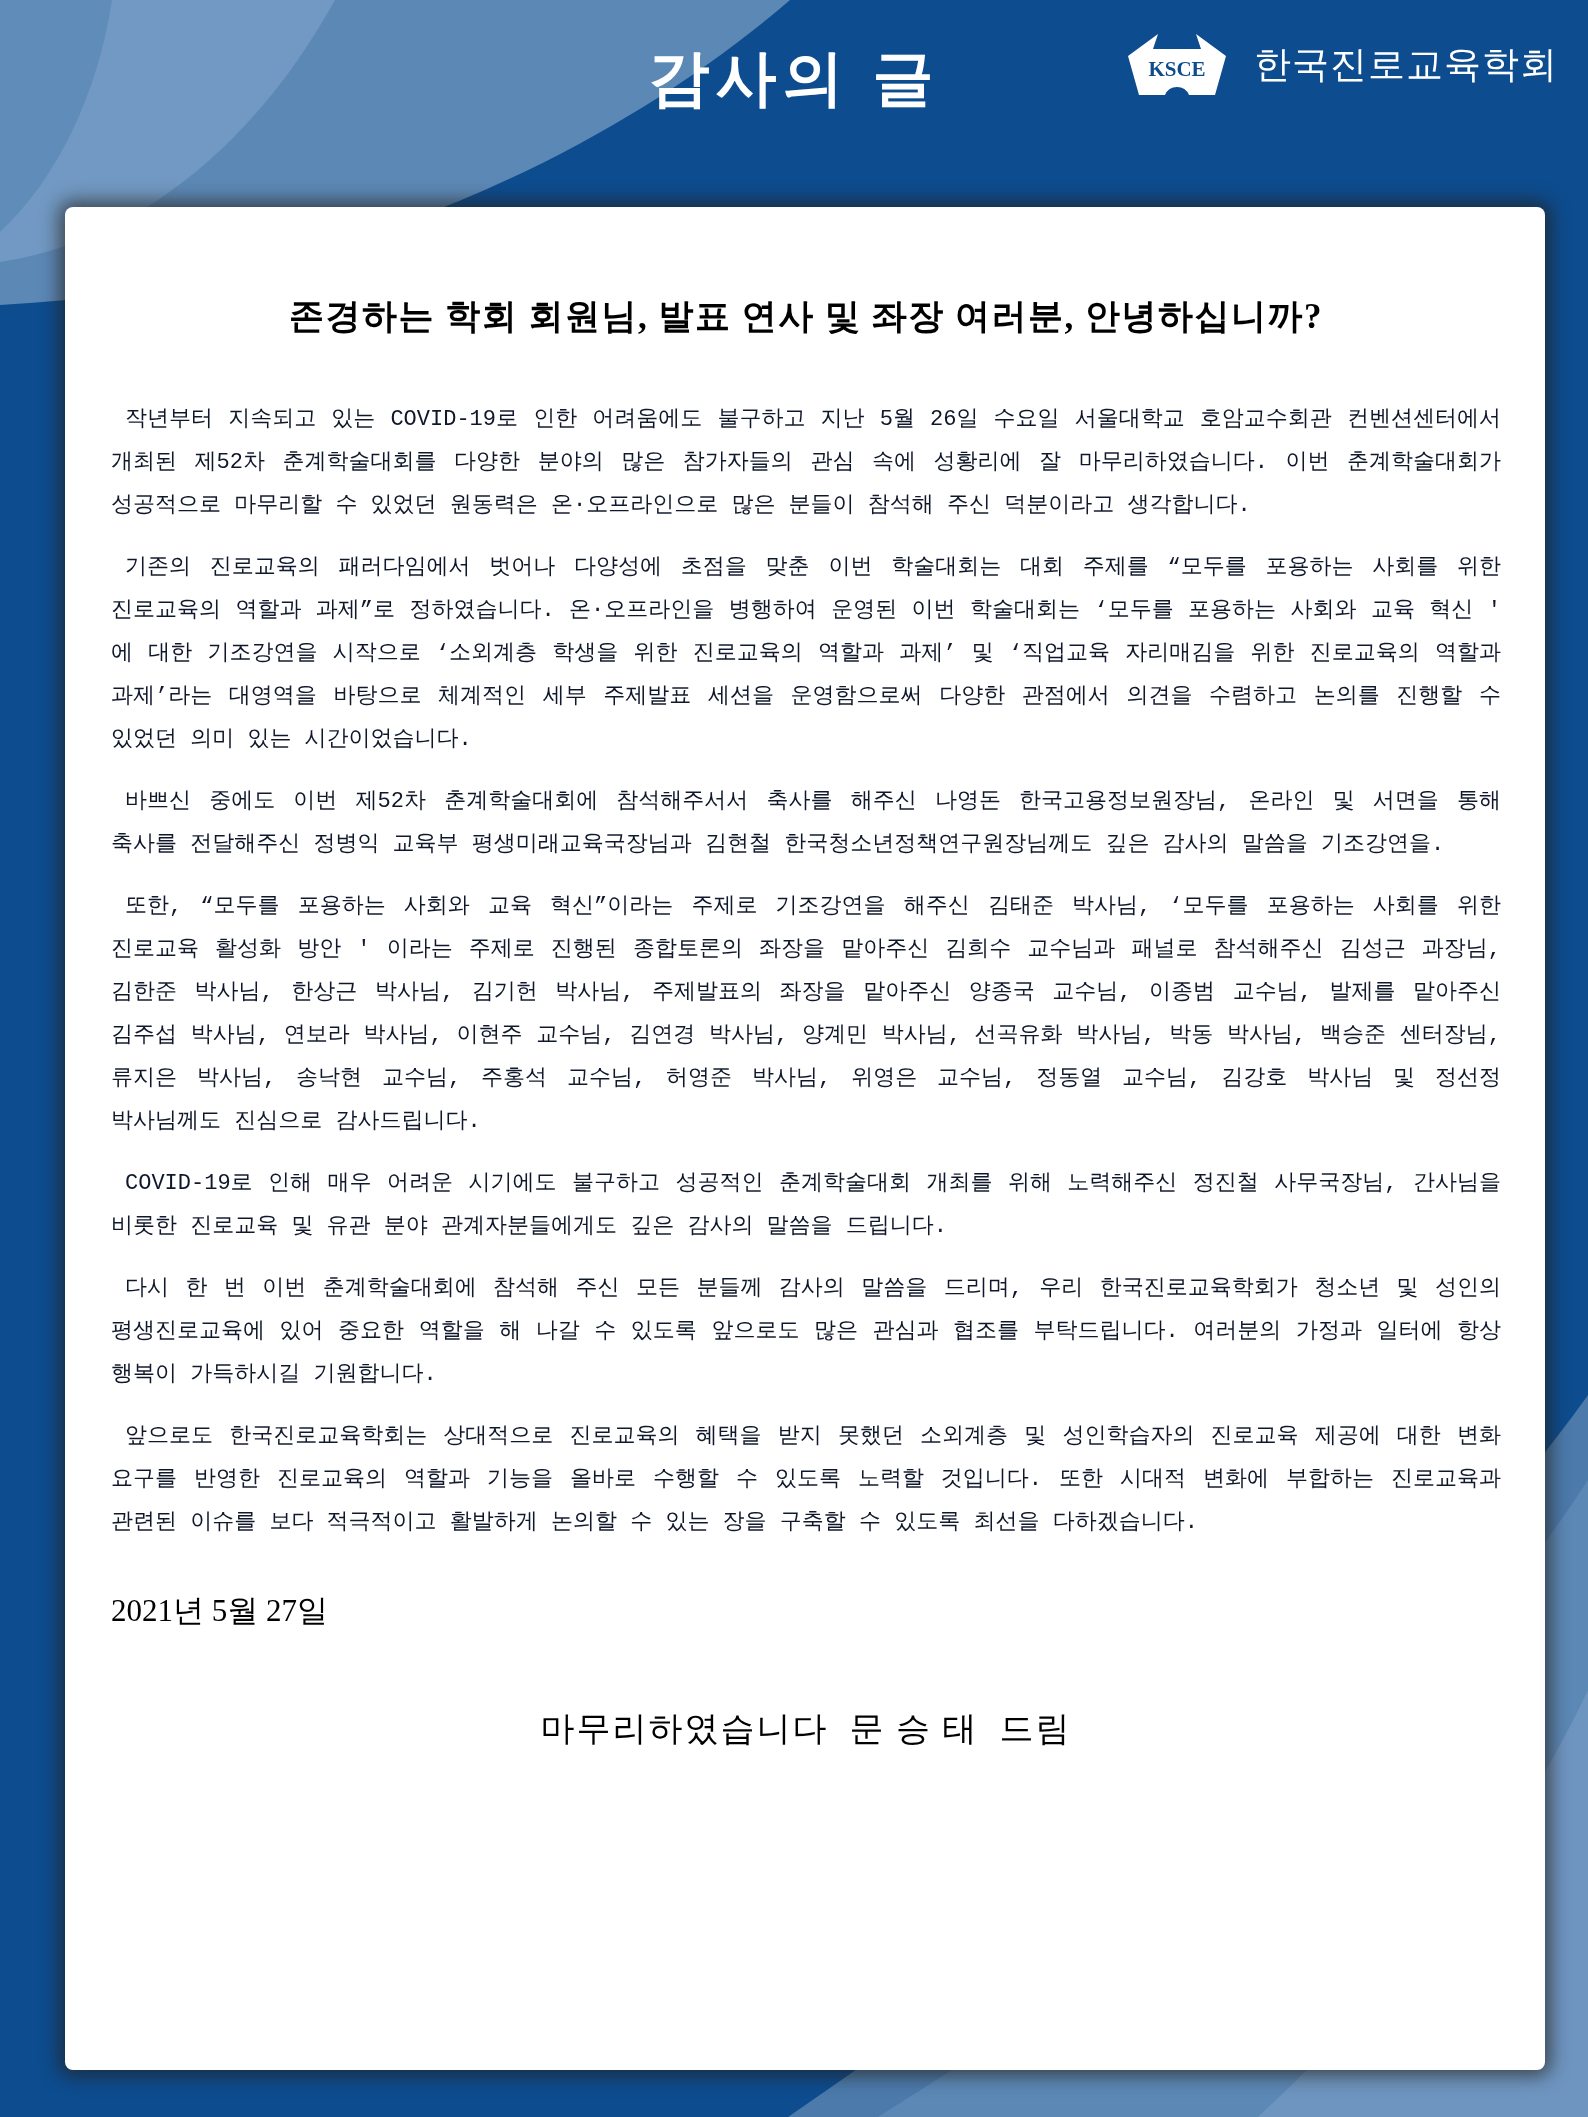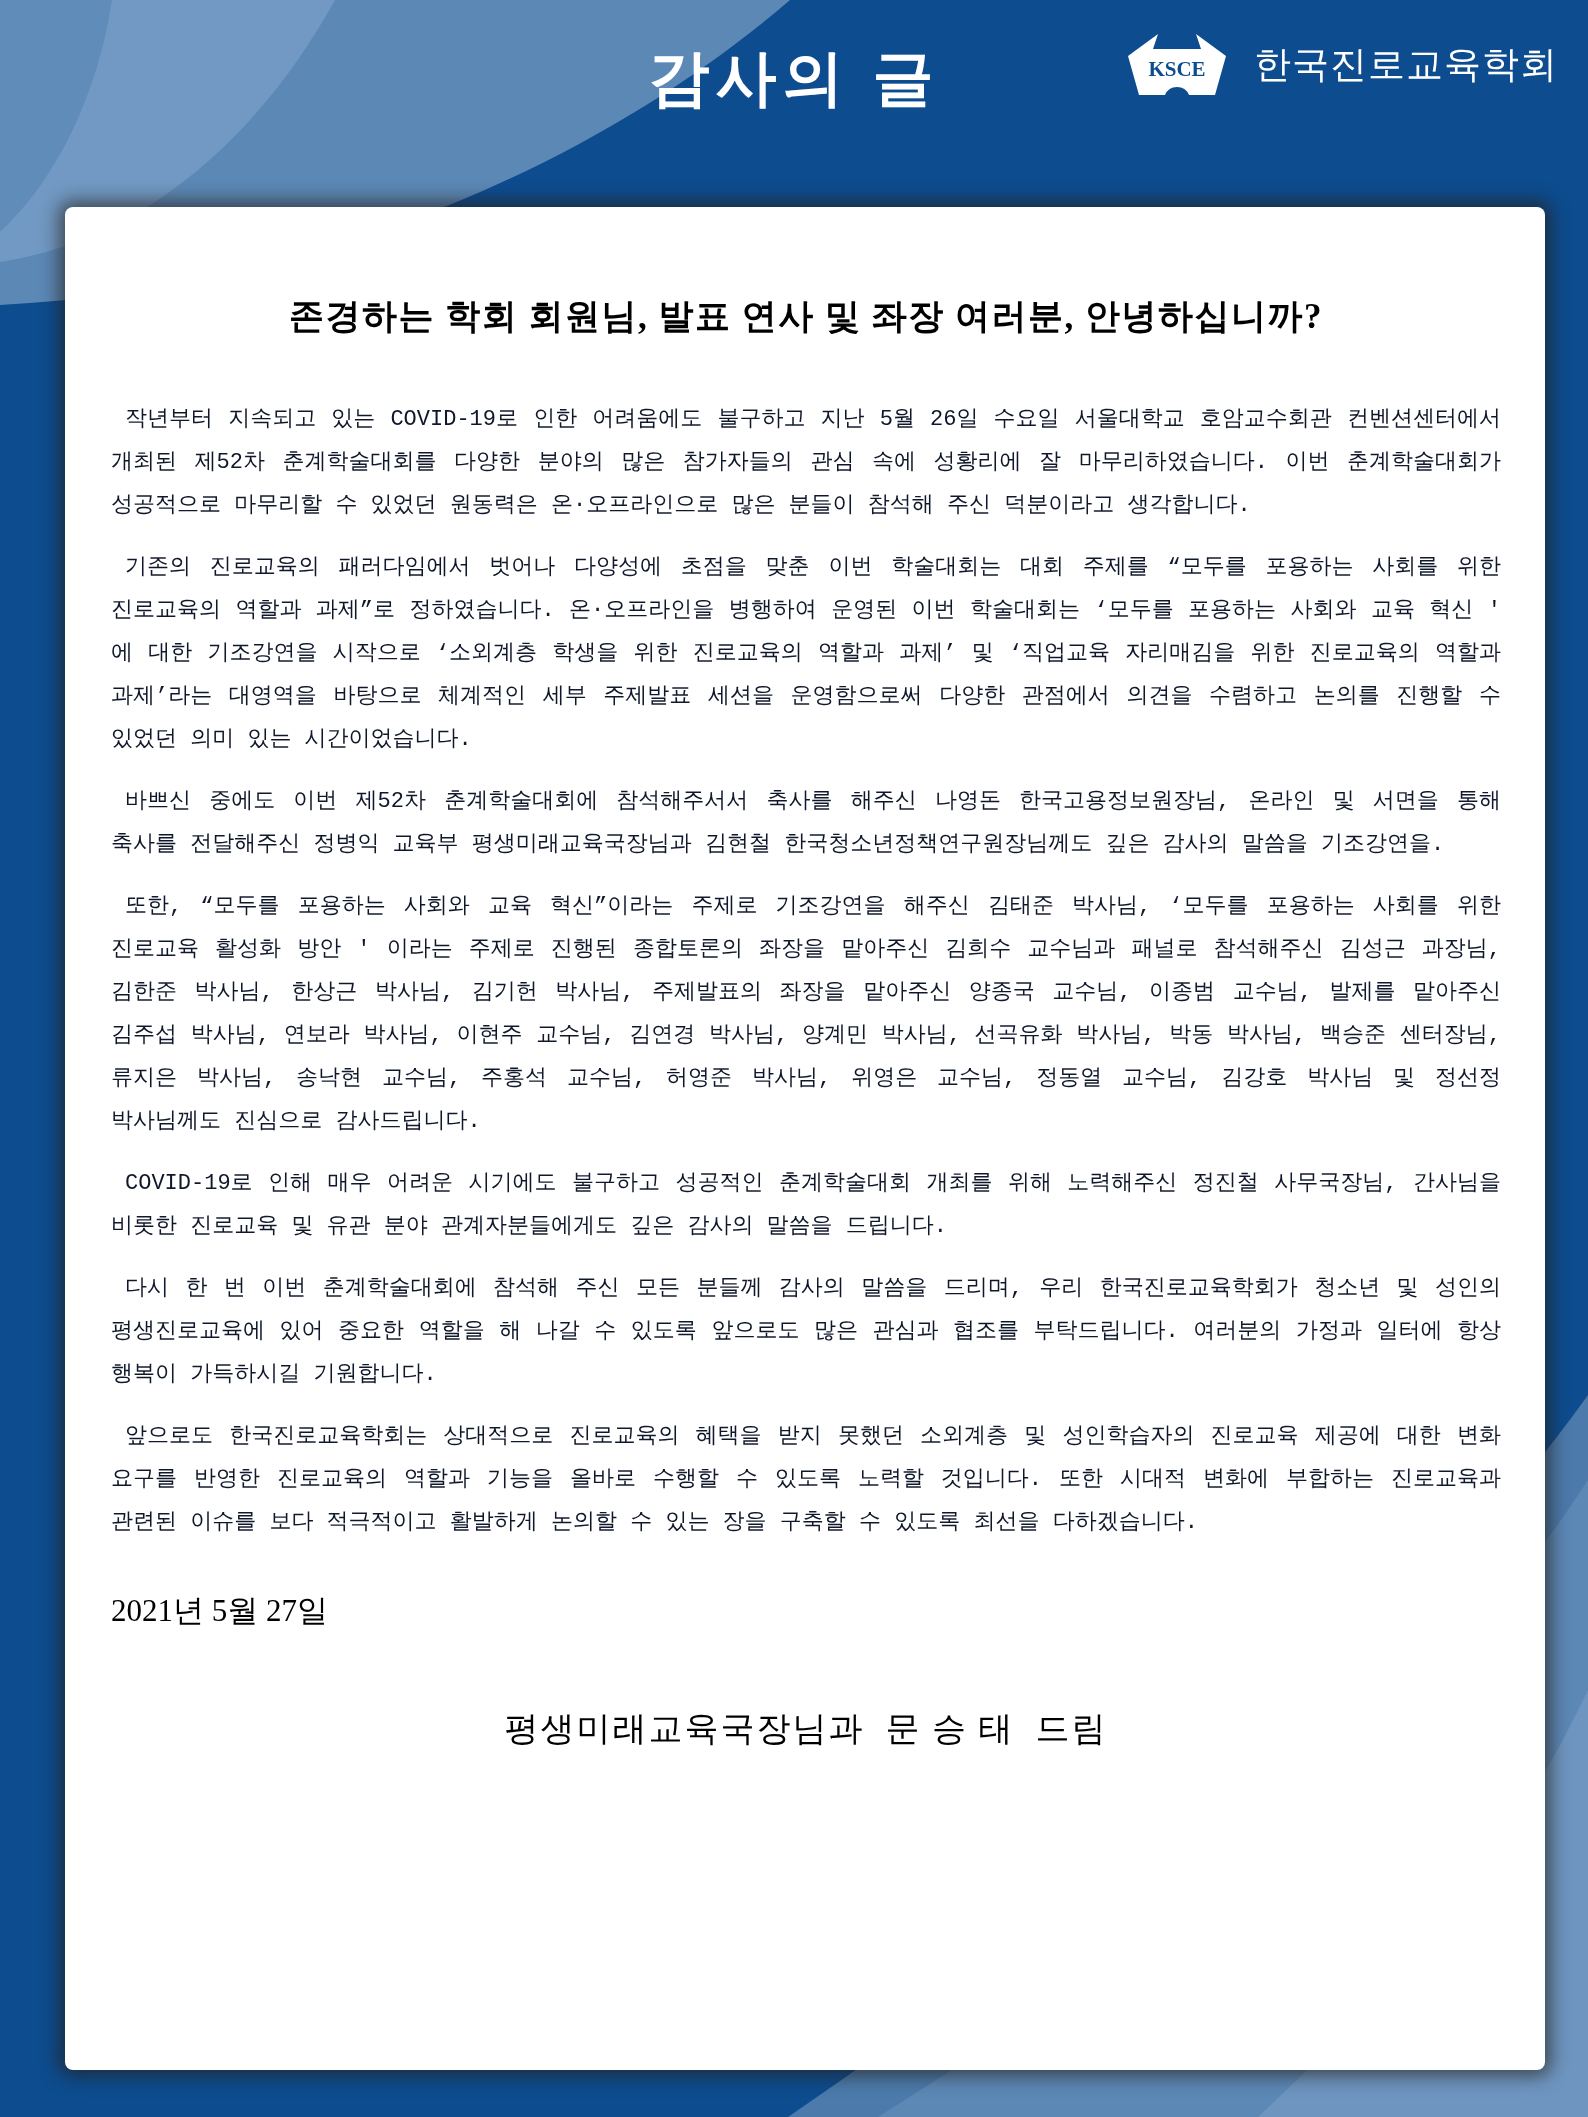--- a/index.html
+++ b/index.html
@@ -96,16 +96,16 @@
       <p>작년부터 지속되고 있는 COVID-19로 인한 어려움에도 불구하고 지난 5월 26일 수요일 서울대학교 호암교수회관 컨벤션센터에서 개최된 제52차 춘계학술대회를 다양한 분야의 많은 참가자들의 관심 속에 성황리에 잘 마무리하였습니다. 이번 춘계학술대회가 성공적으로 마무리할 수 있었던 원동력은 온·오프라인으로 많은 분들이 참석해 주신 덕분이라고 생각합니다.</p>
       <p>기존의 진로교육의 패러다임에서 벗어나 다양성에 초점을 맞춘 이번 학술대회는 대회 주제를 “모두를 포용하는 사회를 위한 진로교육의 역할과 과제”로 정하였습니다. 온·오프라인을 병행하여 운영된 이번 학술대회는 ‘모두를 포용하는 사회와 교육 혁신 ' 에 대한 기조강연을 시작으로 ‘소외계층 학생을 위한 진로교육의 역할과 과제’ 및 ‘직업교육 자리매김을 위한 진로교육의 역할과 과제’라는 대영역을 바탕으로 체계적인 세부 주제발표 세션을 운영함으로써 다양한 관점에서 의견을 수렴하고 논의를 진행할 수 있었던 의미 있는 시간이었습니다.</p>
       <p>바쁘신 중에도 이번 제52차 춘계학술대회에 참석해주서서 축사를 해주신 나영돈 한국고용정보원장님, 온라인 및 서면을 통해 축사를 전달해주신 정병익 교육부 평생미래교육국장님과 김현철 한국청소년정책연구원장님께도 깊은 감사의 말씀을 기조강연을.</p>
       <p>또한, “모두를 포용하는 사회와 교육 혁신”이라는 주제로 기조강연을 해주신 김태준 박사님, ‘모두를 포용하는 사회를 위한 진로교육 활성화 방안 ' 이라는 주제로 진행된 종합토론의 좌장을 맡아주신 김희수 교수님과 패널로 참석해주신 김성근 과장님, 김한준 박사님, 한상근 박사님, 김기헌 박사님, 주제발표의 좌장을 맡아주신 양종국 교수님, 이종범 교수님, 발제를 맡아주신 김주섭 박사님, 연보라 박사님, 이현주 교수님, 김연경 박사님, 양계민 박사님, 선곡유화 박사님, 박동 박사님, 백승준 센터장님, 류지은 박사님, 송낙현 교수님, 주홍석 교수님, 허영준 박사님, 위영은 교수님, 정동열 교수님, 김강호 박사님 및 정선정 박사님께도 진심으로 감사드립니다.</p>
       <p>COVID-19로 인해 매우 어려운 시기에도 불구하고 성공적인 춘계학술대회 개최를 위해 노력해주신 정진철 사무국장님, 간사님을 비롯한 진로교육 및 유관 분야 관계자분들에게도 깊은 감사의 말씀을 드립니다.</p>
       <p>다시 한 번 이번 춘계학술대회에 참석해 주신 모든 분들께 감사의 말씀을 드리며, 우리 한국진로교육학회가 청소년 및 성인의 평생진로교육에 있어 중요한 역할을 해 나갈 수 있도록 앞으로도 많은 관심과 협조를 부탁드립니다. 여러분의 가정과 일터에 항상 행복이 가득하시길 기원합니다.</p>
       <p>앞으로도 한국진로교육학회는 상대적으로 진로교육의 혜택을 받지 못했던 소외계층 및 성인학습자의 진로교육 제공에 대한 변화 요구를 반영한 진로교육의 역할과 기능을 올바로 수행할 수 있도록 노력할 것입니다. 또한 시대적 변화에 부합하는 진로교육과 관련된 이슈를 보다 적극적이고 활발하게 논의할 수 있는 장을 구축할 수 있도록 최선을 다하겠습니다.</p>
     </div>
 
     <div class="date-line">2021년 5월 27일</div>
-    <div class="signature-line">평생미래교육국장님과  문 승 태  드림</div>
+    <div class="signature-line">마무리하였습니다  문 승 태  드림</div>
   </div>
 
 </div>
 
 </body></html>

